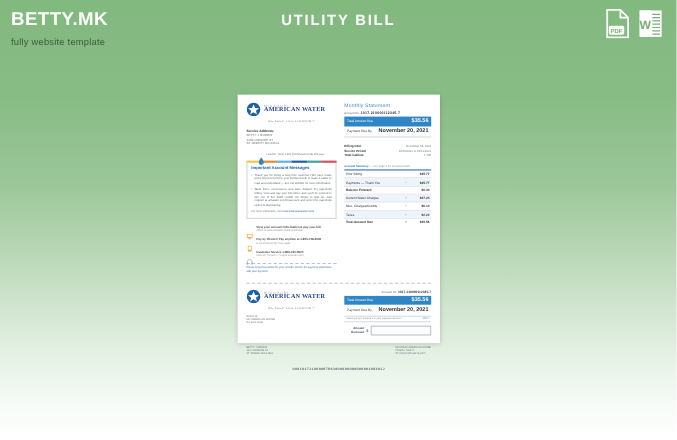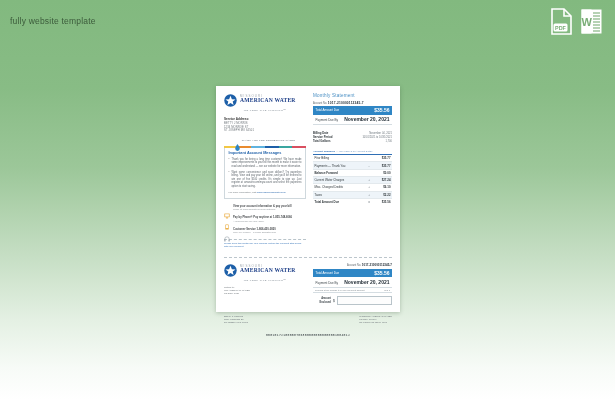--- a/index.html
+++ b/index.html
@@ -183,23 +183,25 @@
     text-align: center; font-size: 3.1px; color: #2b3238;
     font-family: "Liberation Mono", monospace; letter-spacing: .3px; margin-top: 9px;
   }
 </style>
 </head>
 <body>
 
 <div class="header">
 
   <div class="brand">
+    <div class="brand-name">BETTY.MK</div>
     <div class="brand-sub">fully website template</div>
   </div>
 
+  <div class="doc-title">UTILITY BILL</div>
 
   <div class="formats">
     <div class="fmt-icon">
       <svg width="23" height="27" viewBox="0 0 23 27">
         <path d="M2 1 h12 l7 7 v18 H2 Z" fill="none" stroke="#ffffff" stroke-width="1.6"></path>
         <path d="M14 1 v7 h7" fill="none" stroke="#ffffff" stroke-width="1.6"></path>
         <rect x="3.5" y="15.5" width="14" height="8" rx="1.5" fill="#ffffff"></rect>
         <text x="10.5" y="21.6" font-family="Liberation Sans, sans-serif" font-size="5.4" font-weight="bold" fill="#7aad77" text-anchor="middle">PDF</text>
       </svg>
     </div>

